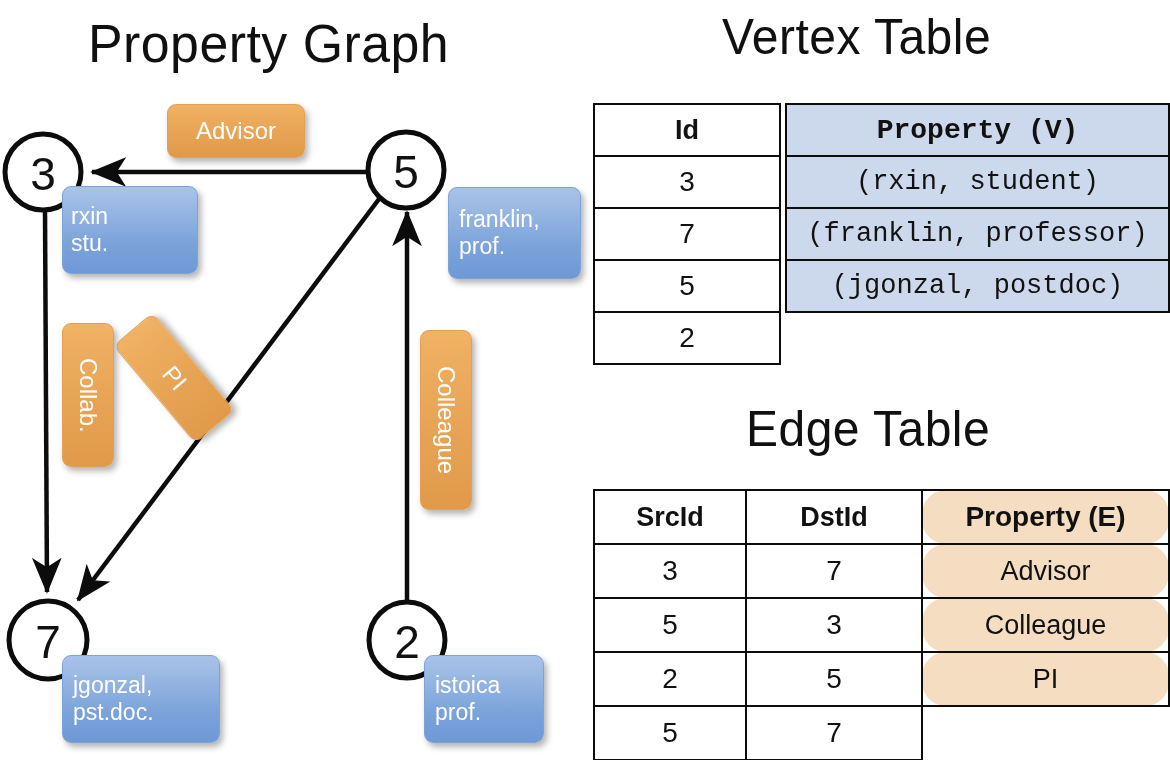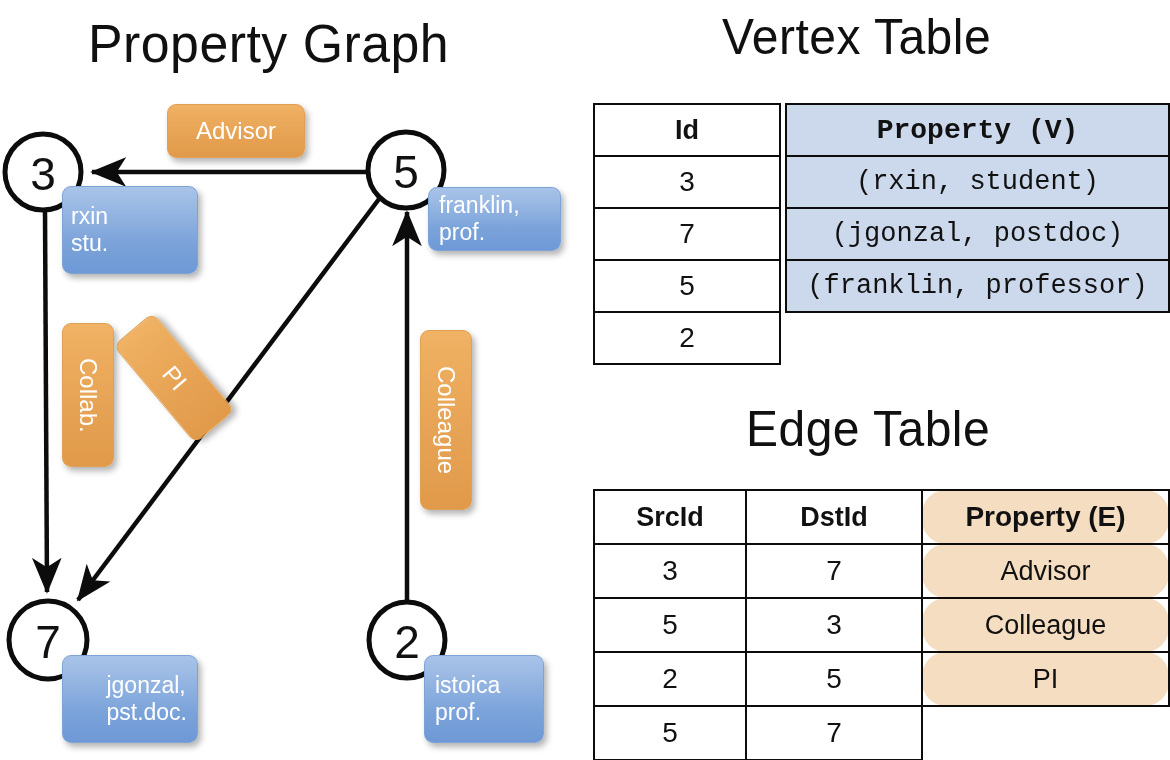--- a/index.html
+++ b/index.html
@@ -131,26 +131,26 @@
 
     <circle cx="407" cy="640" r="38" fill="#ffffff" stroke="#0c0c0c" stroke-width="5"></circle>
     <text class="node-label" x="407" y="642">2</text>
   </svg>
 
   <div class="pill blue" style="left:62px;top:186px;width:136px;height:88px;padding-left:8px;">
     <span class="txt">rxin
 stu.</span>
   </div>
 
-  <div class="pill blue" style="left:428px;top:187px;width:133px;height:64px;">
+  <div class="pill blue" style="left:448px;top:187px;width:133px;height:92px;">
     <span class="txt">franklin,
 prof.</span>
   </div>
 
-  <div class="pill blue" style="left:62px;top:655px;width:136px;height:88px;justify-content:flex-end;">
+  <div class="pill blue" style="left:62px;top:655px;width:158px;height:88px;">
     <span class="txt">jgonzal,
 pst.doc.</span>
   </div>
 
   <div class="pill blue" style="left:424px;top:655px;width:120px;height:88px;">
     <span class="txt">istoica
 prof.</span>
   </div>
 
   <div class="pill orange" style="left:167px;top:104px;width:138px;height:54px;">
@@ -191,24 +191,24 @@
 
   <table class="tbl fill-blue" id="vertex-prop-table">
     <tbody>
         <tr>
       <th>Property (V)</th>
     </tr>
     <tr>
       <td>(rxin, student)</td>
     </tr>
     <tr>
+      <td>(franklin, professor)</td>
+    </tr>
+    <tr>
       <td>(jgonzal, postdoc)</td>
-    </tr>
-    <tr>
-      <td>(franklin, professor)</td>
     </tr>
   </tbody>
     </table>
 
   <table class="tbl" id="edge-src-table">
     <tbody>
         <tr>
       <th style="width:150px">SrcId</th>
       <th style="width:174px">DstId</th>
     </tr>

